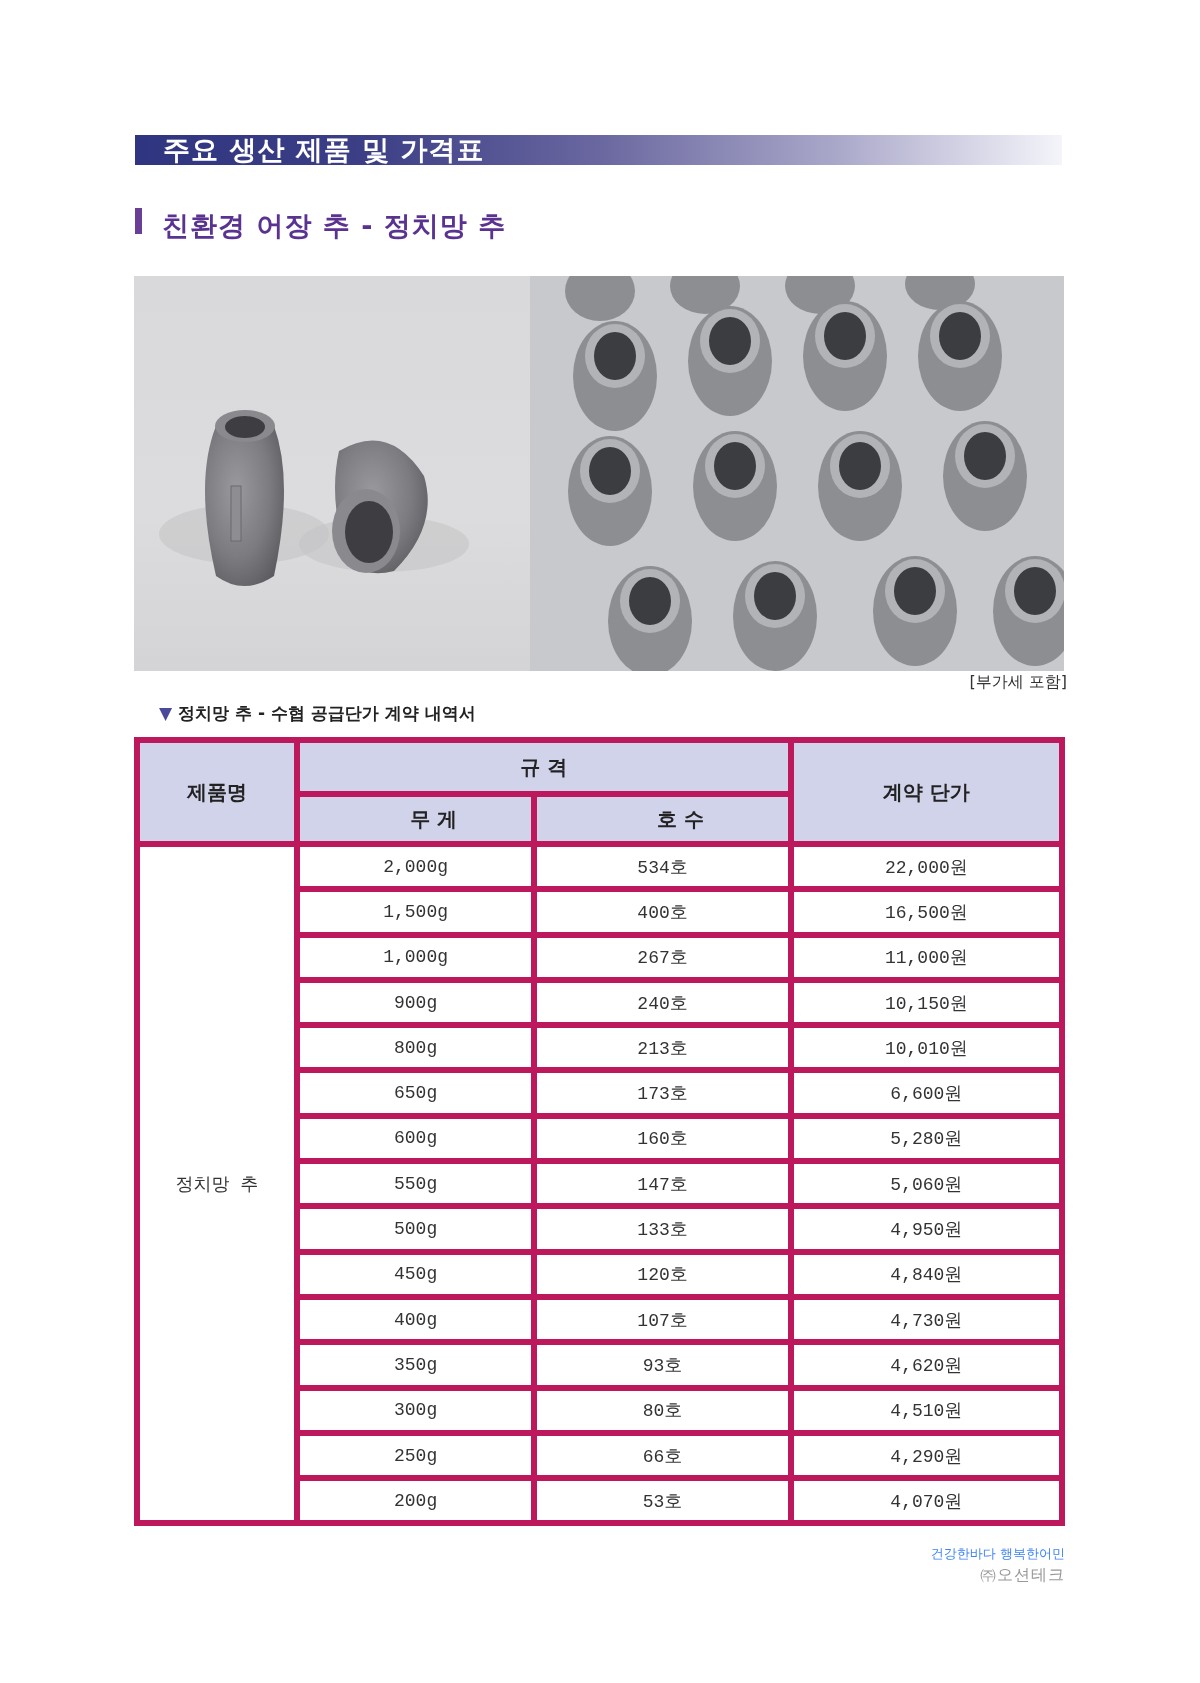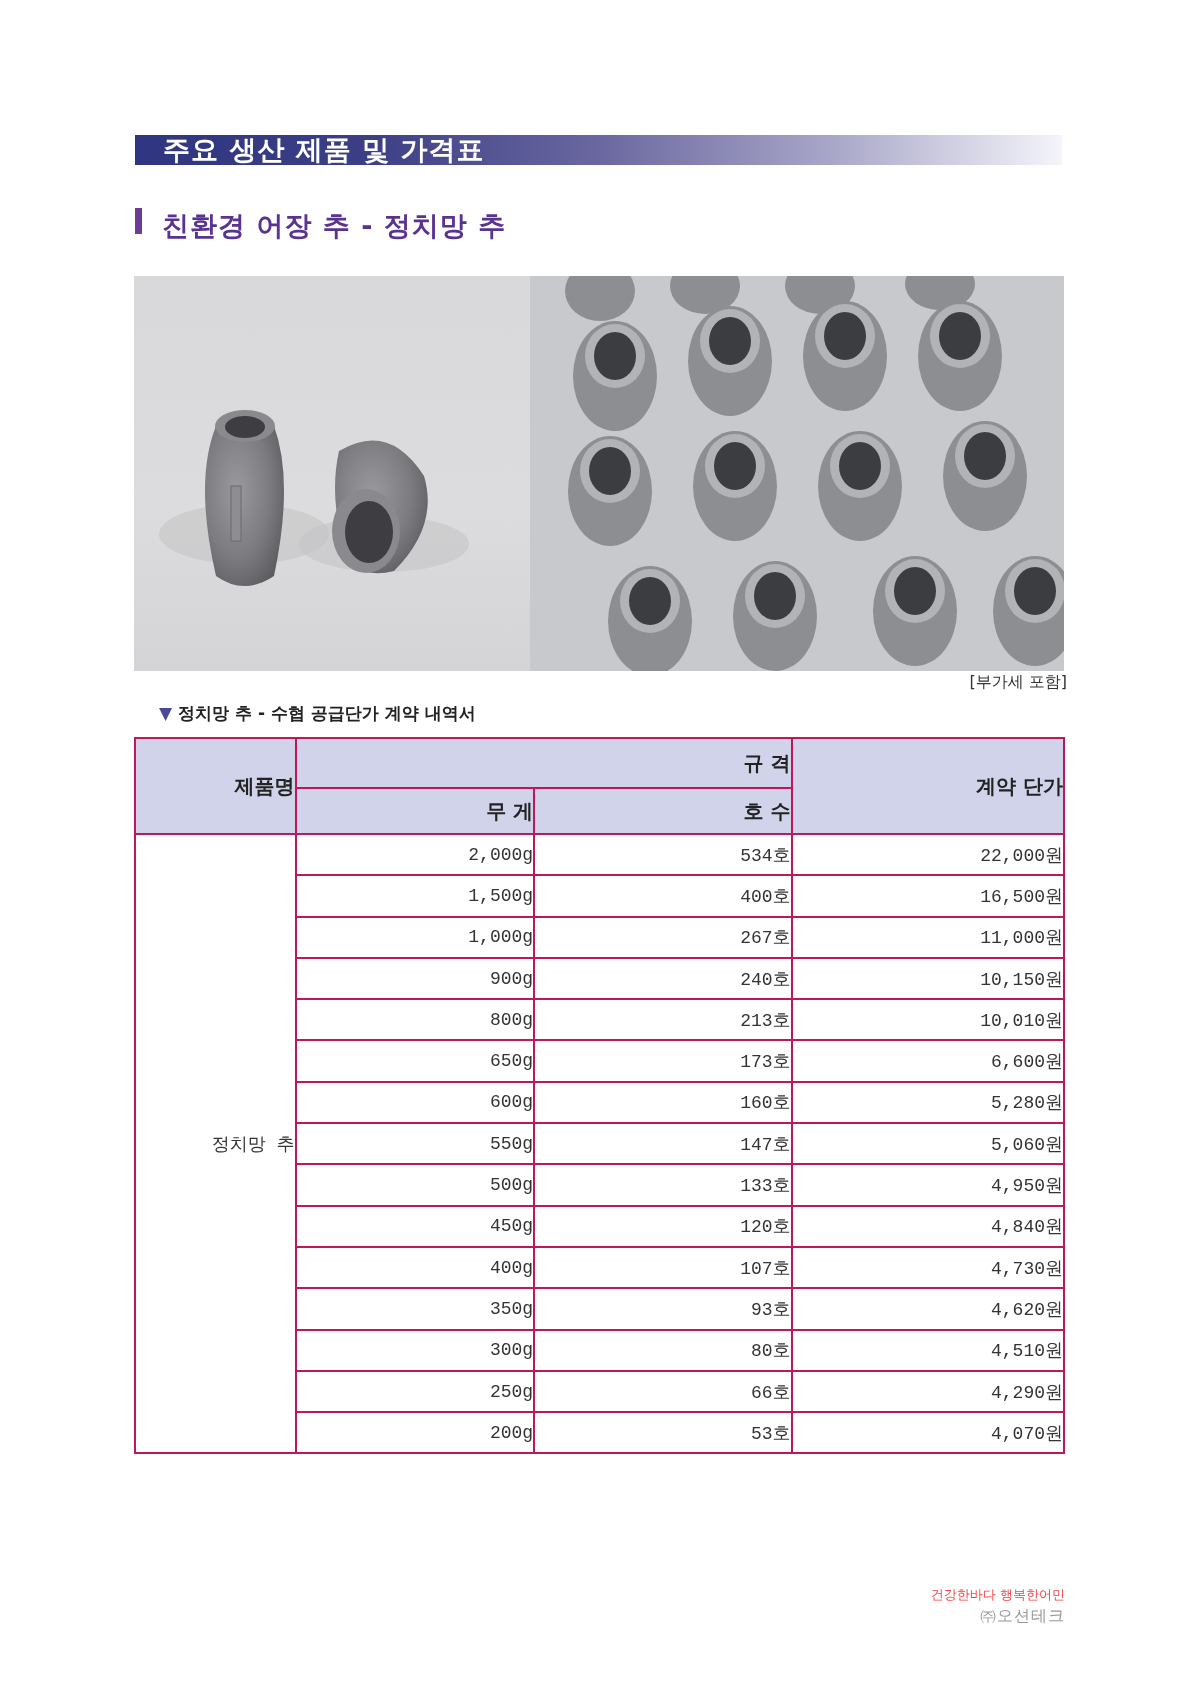--- a/index.html
+++ b/index.html
@@ -19,27 +19,27 @@
   .photo { position:absolute; top:276px; height:395px; overflow:hidden; }
   .photo.left { left:134px; width:396px; background:linear-gradient(180deg,#d9d9db 0%,#dcdcde 60%,#d4d4d6 100%); }
   .photo.right { left:530px; width:534px; background:#c9cacd; }
   .caption { position:absolute; left:135px; top:702px; font-size:17px; color:#222; font-weight:bold;margin-left:24px; }
   .caption .tri { color:#4a4a9a; margin-right:6px; }
   .vat { position:absolute; right:133px; top:672px; font-size:16px; color:#333; }
   table.price {
     position:absolute; left:134px; top:737px; width:931px; border-collapse:collapse;
     font-size:18px; color:#333;
   }
-  table.price td, table.price th { border:2px solid #be185d; text-align:right; padding:0; }
+  table.price td, table.price th { border:6px solid #be185d; text-align:center; padding:0; }
   table.price th { background:#d0d3ea; font-weight:bold; color:#222; font-size:20px; }
   table.price tr.h1 th { height:48px; }
   table.price tr.h2 th { height:44px;padding-left:36px; }
   table.price tbody td { height:39.3px;font-family:Liberation Mono, monospace; }
   .footer { position:absolute; right:135px; top:1545px; text-align:right; color:#888; }
-  .footer .slogan { font-size:13px; color:#ef4444;margin-top:41px; }
+  .footer .slogan { font-size:13px; color:#3b82f6; }
   .footer .company { font-size:16px; color:#999; margin-top:2px; letter-spacing:1px; }
 </style>
 </head>
 <body>
 
 <div class="banner">
   <span>주요 생산 제품 및 가격표</span>
 </div>
 
 <div class="section-title">

